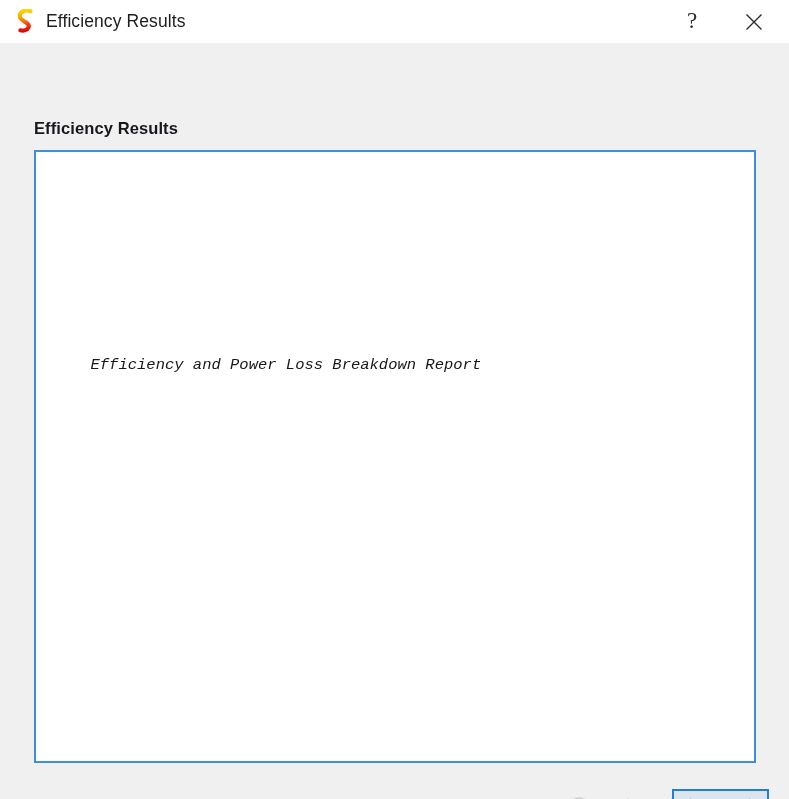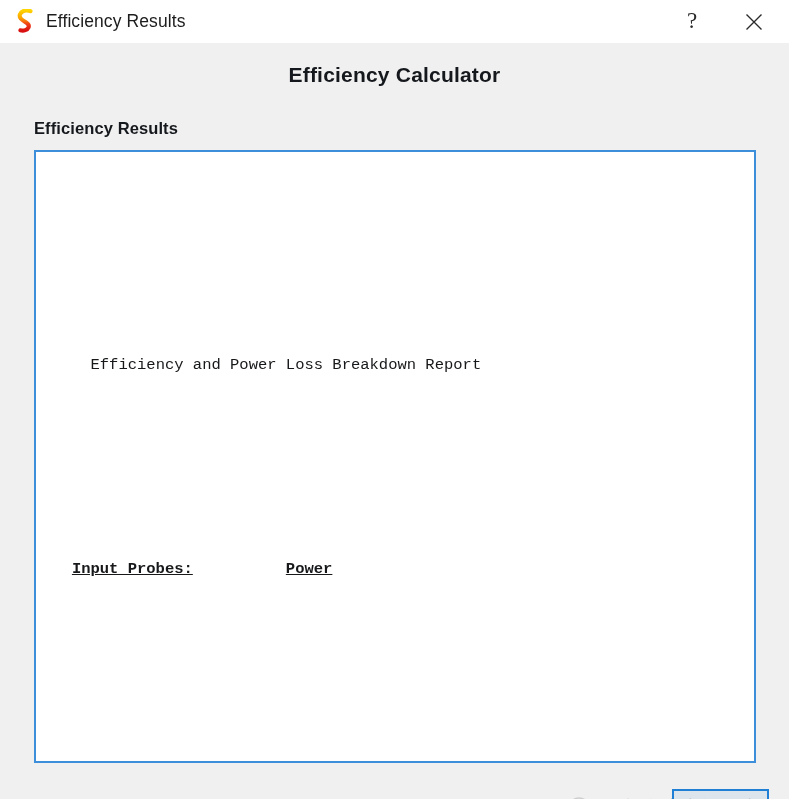--- a/index.html
+++ b/index.html
@@ -130,21 +130,21 @@
     position: absolute;
     left: 8px;
     top: 22px;
     font-family: "Liberation Mono", "DejaVu Sans Mono", monospace;
     font-size: 15.5px;
     line-height: 25.5px;
     color: #17181a;
     white-space: pre;
   }
 
-  .rpt-line { display: block; height: 25.5px; white-space: pre; }
+  .rpt-line { display: block; height: 25.5px; white-space: pre; font-style: italic; }
   .rpt-blank { display: block; height: 25.5px; }
   .hdr { font-weight: bold; text-decoration: underline; }
 
   
   #watermark {
     position: absolute;
     left: 560px;
     top: 744px;
     width: 215px;
     height: 42px;
@@ -207,34 +207,32 @@
       <div class="tb-btn" id="close-button">
         <svg id="close-icon" viewBox="0 0 20 20">
           <path d="M2.5 2.5 L17.5 17.5 M17.5 2.5 L2.5 17.5" stroke="#2a2a2a" stroke-width="1.35" fill="none"></path>
         </svg>
       </div>
     </div>
   </div>
 
   <div id="window-body">
 
-    <div id="page-title">Efficiency Calculator</div>
 
     <div id="section-label">Efficiency Results</div>
 
     <div id="report-panel">
       <div id="report-text">
 
         <span class="rpt-blank"></span>
 
         <span class="rpt-line">     <span>Efficiency and Power Loss Breakdown Report</span></span>
 
         <span class="rpt-blank"></span>
 
-        <span class="rpt-line">   <span class="hdr">Input Probes:</span>          <span class="hdr">Power</span></span>
 
 
         <span class="rpt-blank"></span>
         
         
 
         
 
         
 

